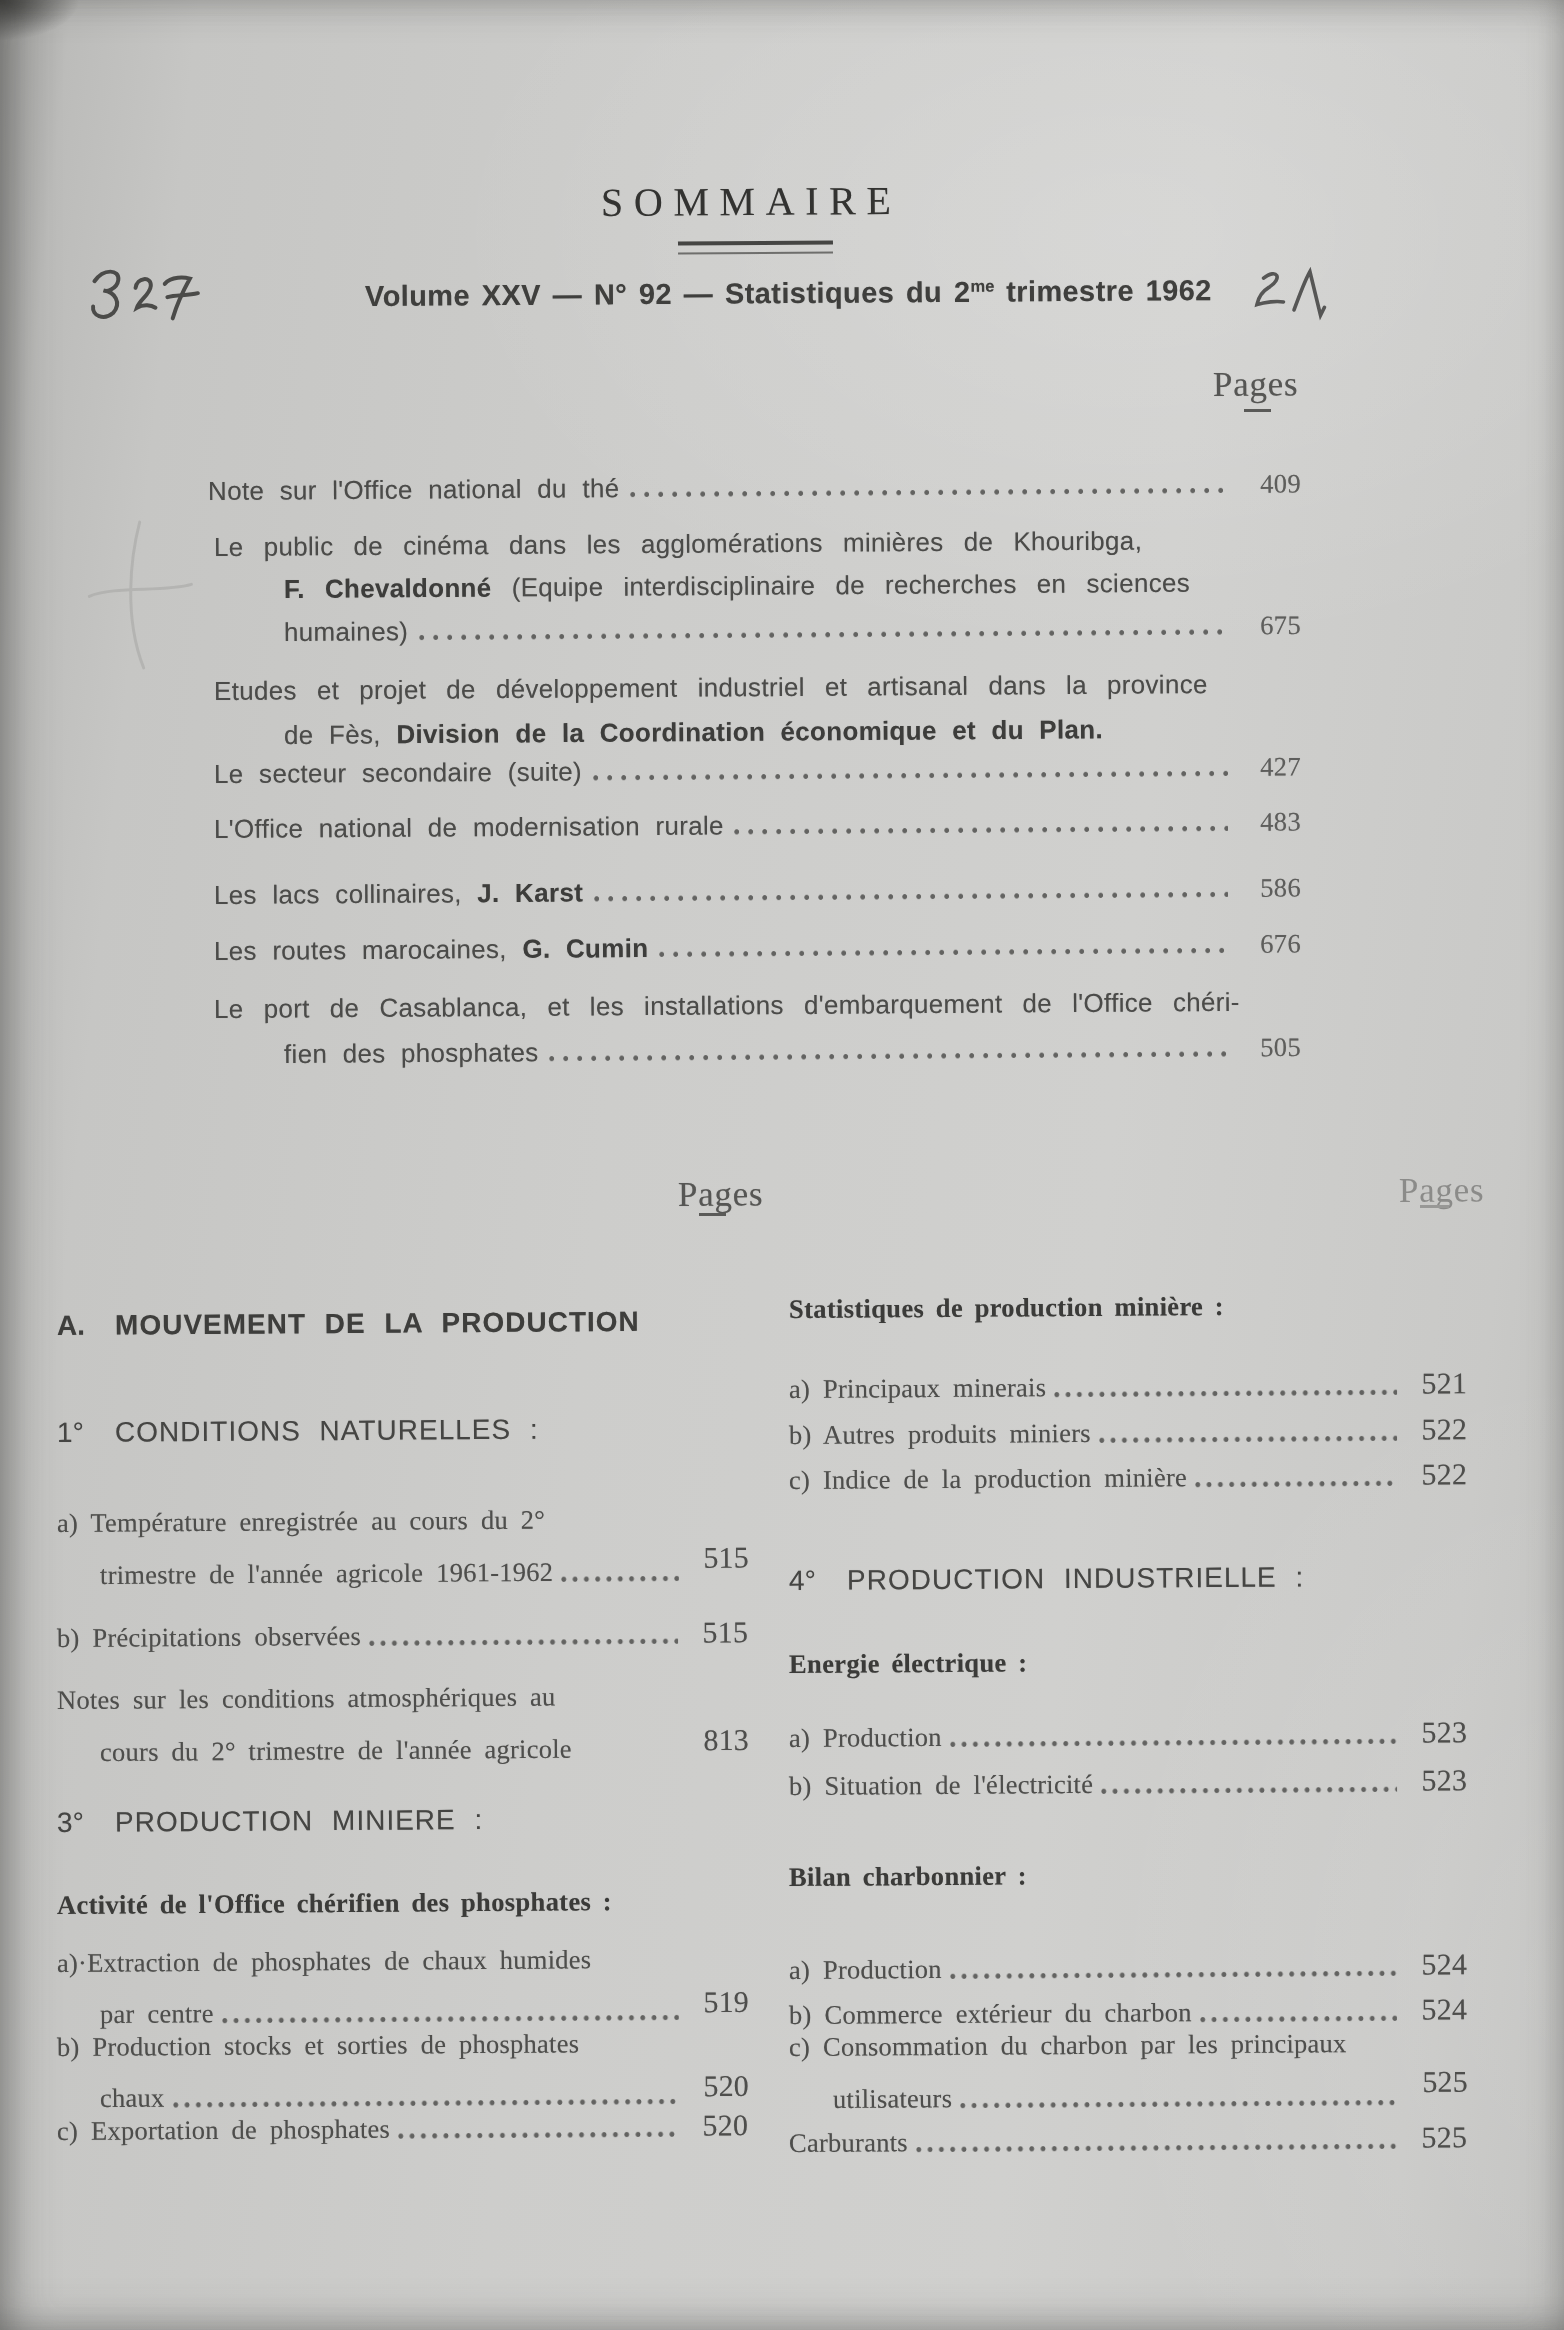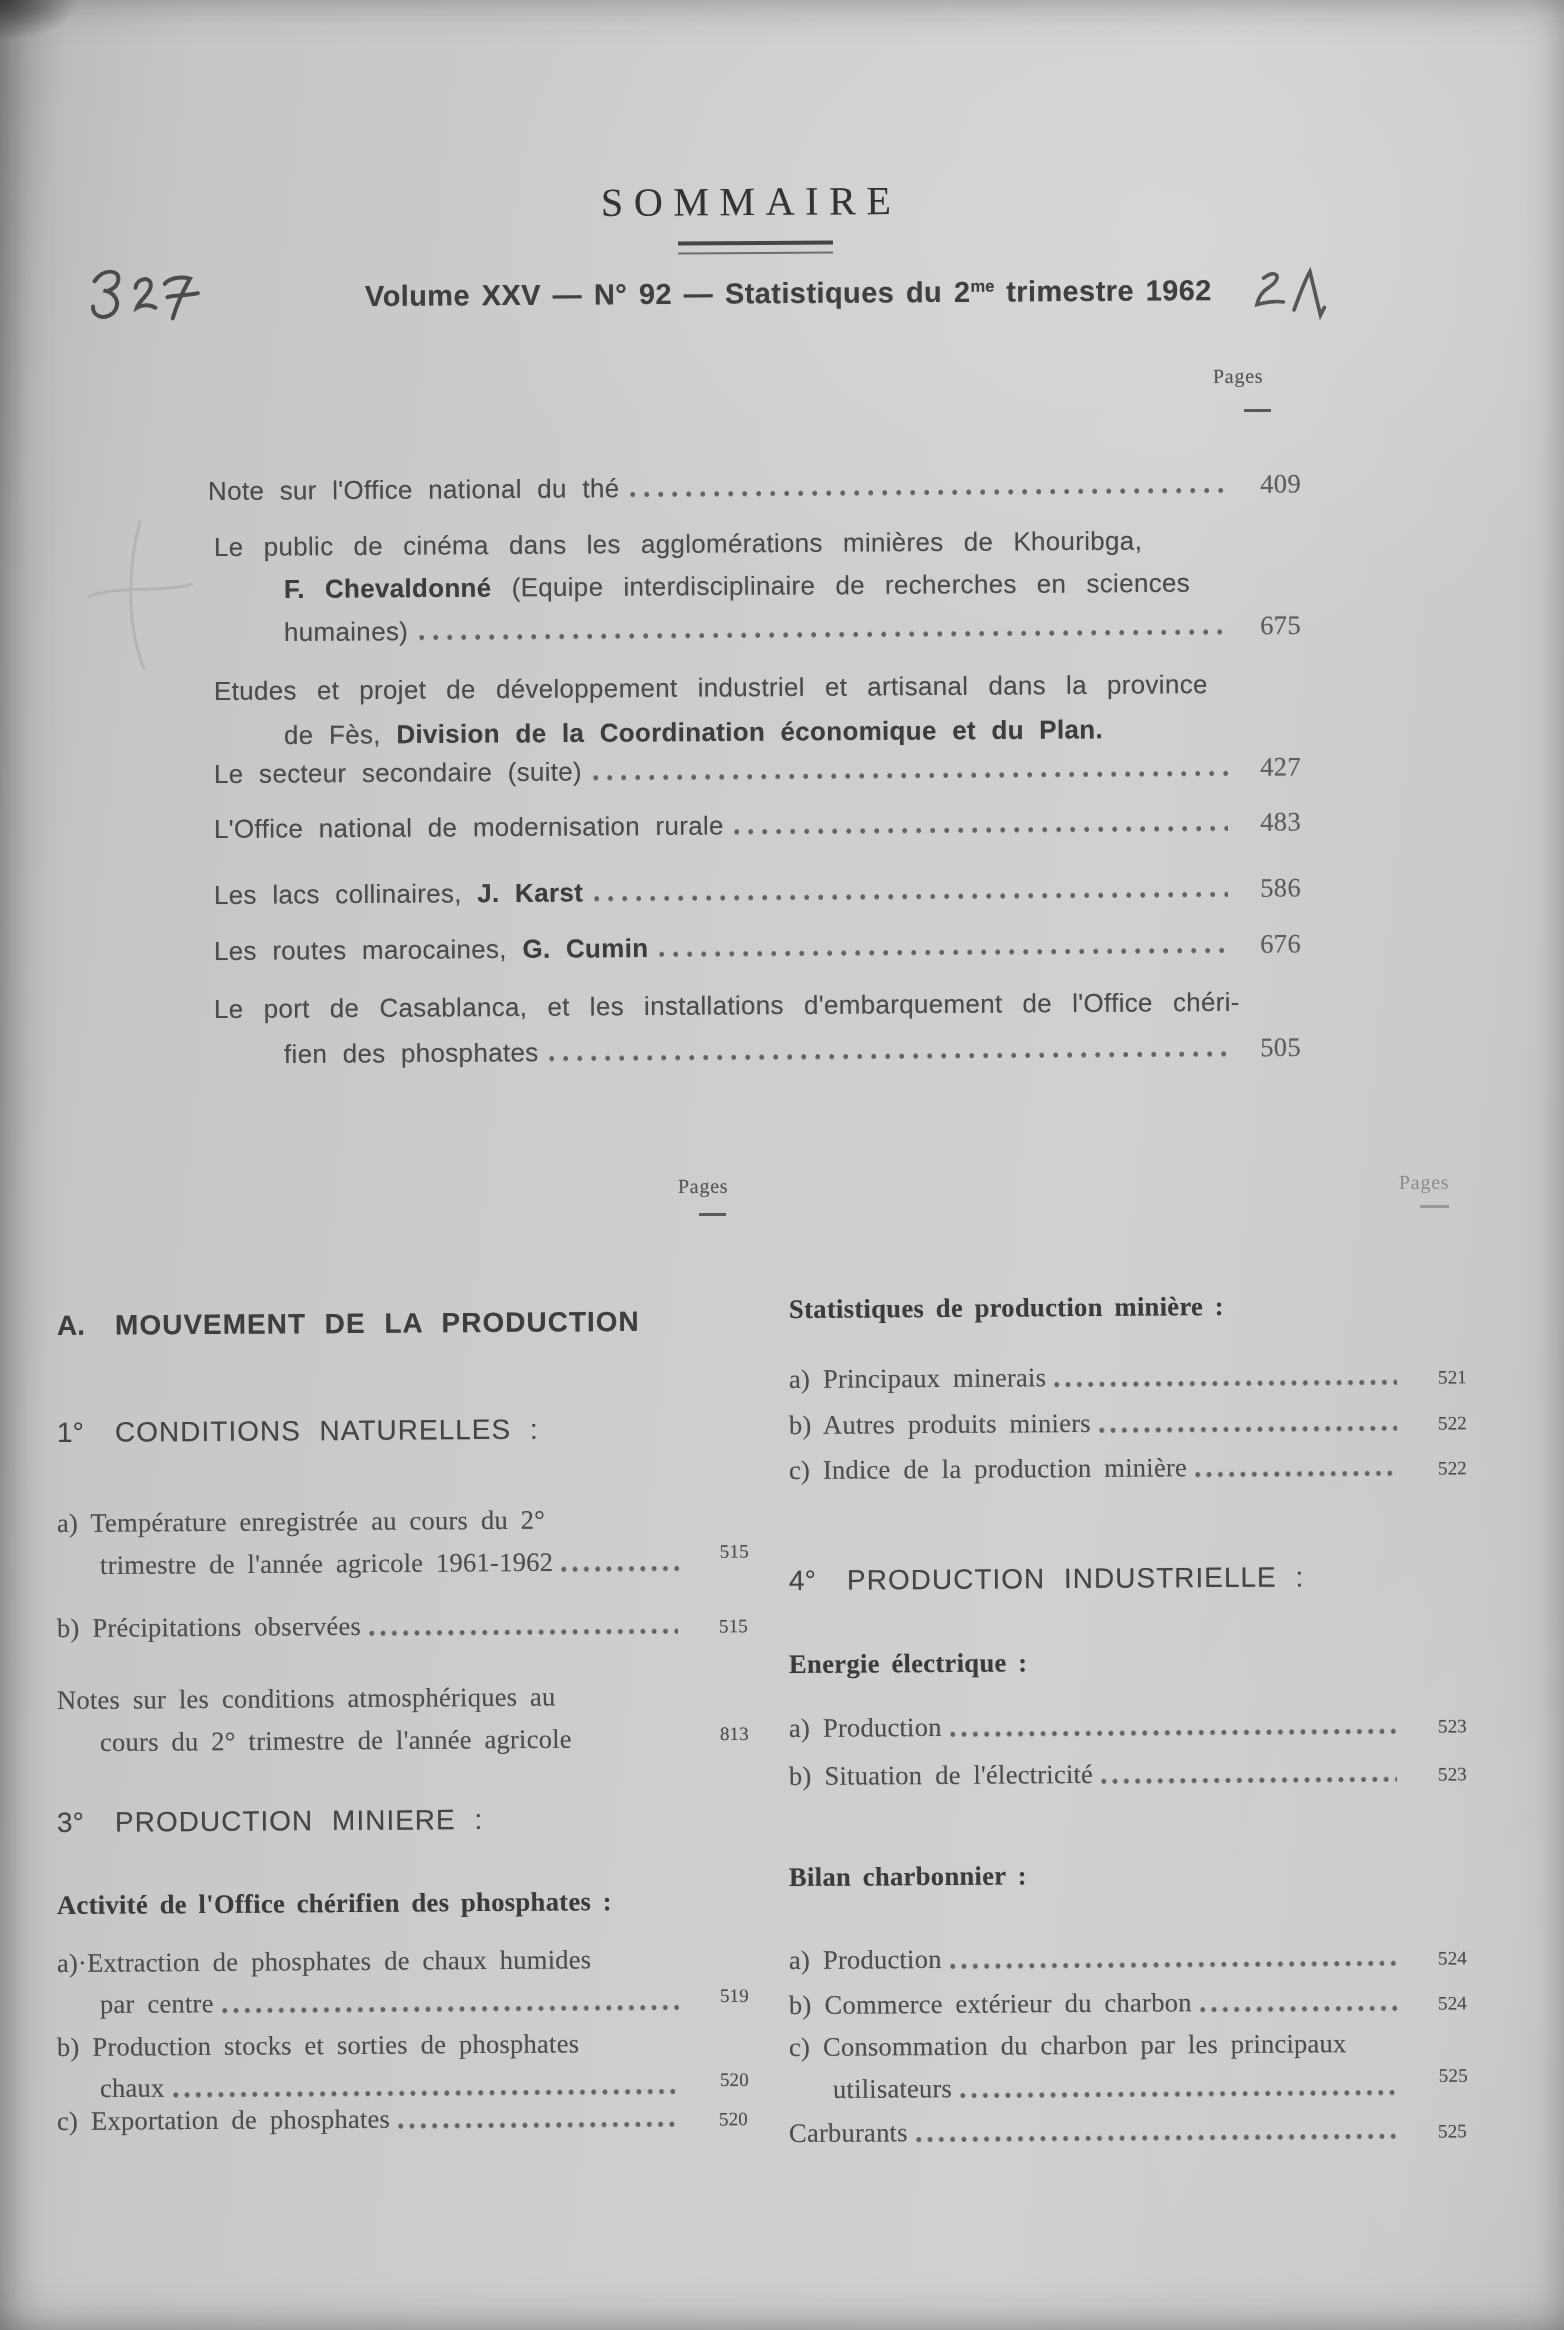--- a/index.html
+++ b/index.html
@@ -39,27 +39,27 @@
   .rule{position:absolute;width:155px;height:7.3px;border-top:4px solid #454543;border-bottom:2px solid #6e6e6c;transform:rotate(-0.3deg);}
   .subtitle{font-family:"Liberation Sans","DejaVu Sans",sans-serif;font-weight:bold;font-size:29px;color:#3f3f3d;letter-spacing:0.4px;word-spacing:3.3px;}
   .subtitle .sup{font-size:16.6px;vertical-align:10px;letter-spacing:0;}
 
   .toc-line{font-family:"Liberation Sans","DejaVu Sans",sans-serif;font-size:26px;color:#4b4b49;word-spacing:8px;letter-spacing:0.3px;}
   .toc-line .b{font-weight:bold;color:#3d3d3b;}
   .toc-line .pg{font-size:26.6px;color:#5e5e5c;}
   .wide{word-spacing:12.6px;}
 
   .ser{font-size:26.6px;color:#4e4e4c;word-spacing:6px;letter-spacing:0.2px;}
-  .ser .pg{font-size:19px;color:#4e4e4c;margin-top:12px;}
+  .ser .pg{font-size:30px;color:#4e4e4c;margin-top:12px;}
   .serb{font-size:26.6px;font-weight:bold;color:#3b3b39;word-spacing:4.7px;letter-spacing:0.3px;}
   .hsans{font-family:"Liberation Sans","DejaVu Sans",sans-serif;font-size:28px;color:#454543;letter-spacing:1px;word-spacing:10px;}
   .hsans .hnum{display:inline-block;min-width:58px;letter-spacing:0;}
   .hb{font-weight:bold;color:#3e3e3c;}
 
-  .pages{font-size:20px;color:#565654;letter-spacing:0.7px;}
+  .pages{font-size:35px;color:#565654;letter-spacing:0.7px;}
   .pages.faint{color:#8b8b89;text-shadow:none;}
   .dash{position:absolute;height:2.7px;background:#5a5a58;transform:rotate(-0.4deg);}
   .dash.faint{background:#989896;}
   .hand{position:absolute;}
 </style>
 </head>
 <body>
 
 <div class="page">
 

